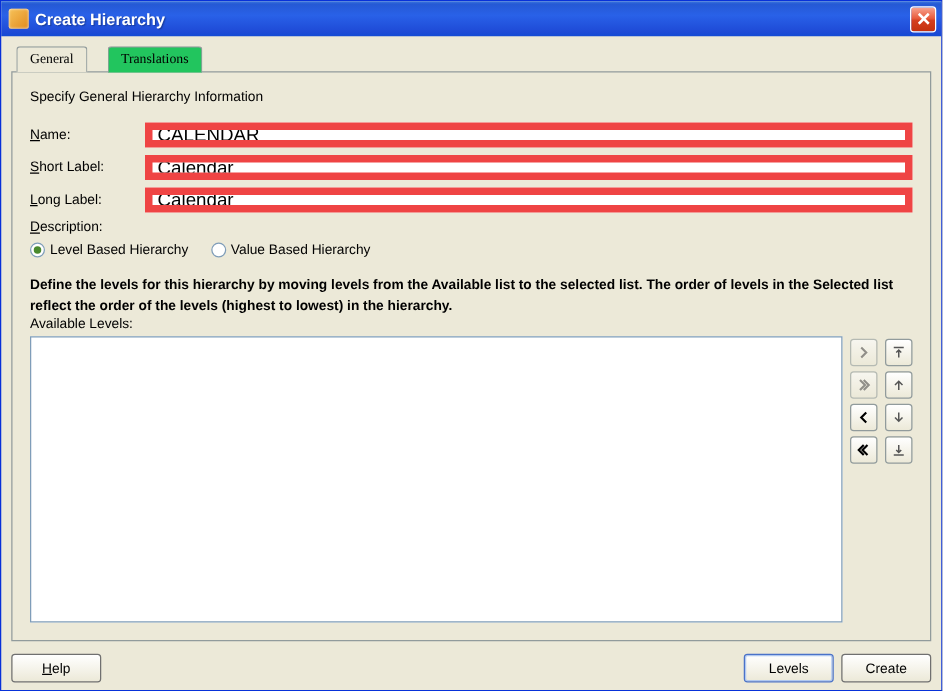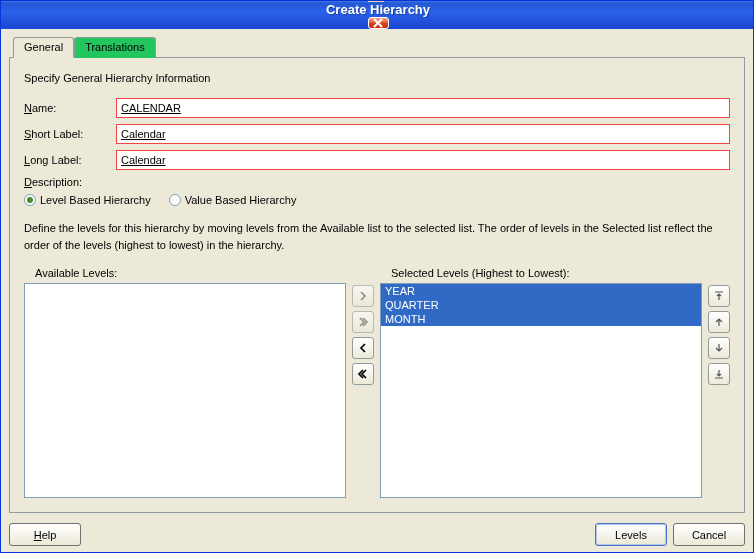--- a/index.html
+++ b/index.html
@@ -23,21 +23,20 @@
 }
 .titlebar {
   height: 28px;
   background: linear-gradient(to bottom, #3b77e0 0%, #2559d4 8%, #2961e8 40%, #1e4ad6 88%, #134bd4 100%);
   display: flex;
   align-items: center;
   padding: 0 4px 0 6px;
   color: #fff;
   font-weight: bold;
   font-size: 13px;
-  flex-direction: column;
 }
 .titlebar .appicon {
   width: 16px; height: 16px; margin-right: 5px;
   background: linear-gradient(135deg,#f7c35a,#e08a1e);
   border-radius: 2px;
   box-shadow: inset 0 0 2px #fff;
 }
 .titlebar .title { flex: 1; text-shadow: 1px 1px 1px rgba(0,0,0,0.3); }
 .titlebar .closebtn {
   width: 21px; height: 21px;
@@ -49,25 +48,26 @@
 }
 .titlebar .closebtn svg { width: 10px; height: 10px; }
 .content {
   flex: 1;
   padding: 8px 8px 6px 8px;
   display: flex;
   flex-direction: column;
 }
 .tabs {
   display: flex;
-  gap: 0;
+  gap: 16px;
   margin-bottom: -1px;
   z-index: 2;
   position: relative;
   padding-left: 4px;
+  font-family: Liberation Serif, serif;
 }
 .tab {
   border: 1px solid #919b9c;
   border-bottom: none;
   border-top-left-radius: 3px;
   border-top-right-radius: 3px;
   padding: 3px 10px 4px 10px;
   background: #22c55e;
   cursor: pointer;
   margin-right: 0;
@@ -95,52 +95,52 @@
   margin-bottom: 6px;
 }
 .form-label {
   width: 92px;
   padding-right: 6px;
 }
 .form-label .mn { text-decoration: underline; }
 .form-input {
   flex: 1;
   height: 20px;
-  border: 1px solid #ef4444;
+  border: 6px solid #ef4444;
   background: #fff;
   font-family: inherit;
-  font-size: 11px;
+  font-size: 15px;
   padding: 2px 4px;
   text-decoration: underline;
 }
 .chk-row { display: flex; align-items: center; margin: 16px 0 8px 0; gap: 4px; }
 .chk {
   width: 13px; height: 13px; border: 1px solid #7f9db9; background:#fff;
   display: inline-flex; align-items: center; justify-content: center;
 }
 .chk svg { width: 11px; height: 11px; }
 .radio-row { display: flex; align-items: flex-start; gap: 18px; margin-bottom: 14px; }
 .radio-item { display: flex; align-items: center; gap: 4px; cursor: pointer; }
 .radio {
   width: 12px; height: 12px; border: 1px solid #7f9db9; border-radius: 50%; background:#fff;
   display: inline-flex; align-items: center; justify-content: center;
 }
 .radio.sel::after {
   content: ''; width: 6px; height: 6px; border-radius: 50%; background: #4a8a2e;
 }
-.instruction { line-height: 1.5; margin-bottom: 14px; }
+.instruction { line-height: 1.5; margin-bottom: 0; font-weight: bold; }
 .lists-area {
   display: flex;
   gap: 6px;
   flex: 1;
 }
 .list-col { display: flex; flex-direction: column; }
 .list-col.left { flex: 1; }
 .list-col.right { flex: 1; }
-.list-label { margin-bottom: 4px; margin-left: 11px; }
+.list-label { margin-bottom: 4px; }
 .listbox {
   flex: 1;
   border: 1px solid #7f9db9;
   background: #fff;
   overflow: auto;
   min-height: 120px;
 }
 .listbox .item {
   padding: 1px 4px;
   color: #fff;
@@ -262,28 +262,20 @@
                 <path d="M8 2 L4 6 L8 10" stroke="#000" stroke-width="1.7" fill="none"></path>
               </svg>
           </div>
           <div class="sqbtn">
             <svg viewBox="0 0 12 12">
                 <path d="M9 2 L5 6 L9 10 M6 2 L2 6 L6 10" stroke="#000" stroke-width="1.7" fill="none"></path>
               </svg>
           </div>
         </div>
 
-        <div class="list-col right">
-          <div class="list-label">Selected Levels (Highest to Lowest):</div>
-          <div class="listbox">
-            <div class="item">YEAR</div>
-            <div class="item">QUARTER</div>
-            <div class="item">MONTH</div>
-          </div>
-        </div>
 
         <div class="side-buttons">
           <div class="sqbtn">
             <svg viewBox="0 0 12 12">
                 <path d="M2 2 L10 2 M6 10 L6 4 M4 6 L6 4 L8 6" stroke="#555" stroke-width="1.2" fill="none"></path>
               </svg>
           </div>
           <div class="sqbtn">
             <svg viewBox="0 0 12 12">
                 <path d="M6 10 L6 3 M3 6 L6 3 L9 6" stroke="#555" stroke-width="1.2" fill="none"></path>
@@ -300,17 +292,17 @@
               </svg>
           </div>
         </div>
       </div>
     </div>
 
     <div class="bottom-bar">
       <button class="btn"><span style="text-decoration:underline">H</span>elp</button>
       <div class="right-btns">
         <button class="btn default">Levels</button>
-        <button class="btn">Cancel</button>
+        <button class="btn">Create</button>
       </div>
     </div>
   </div>
 </div>
 
 </body></html>

